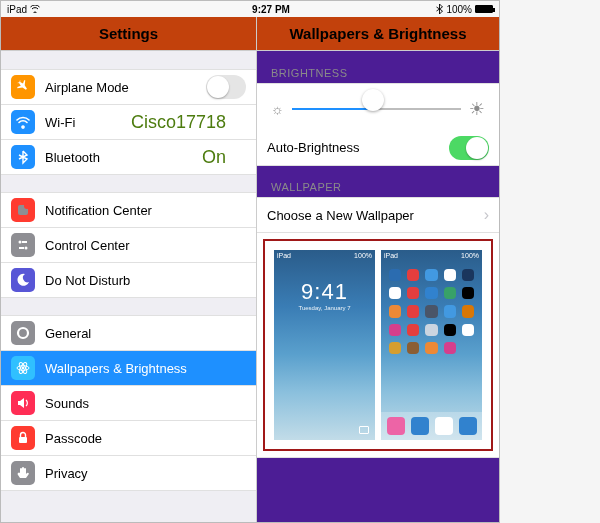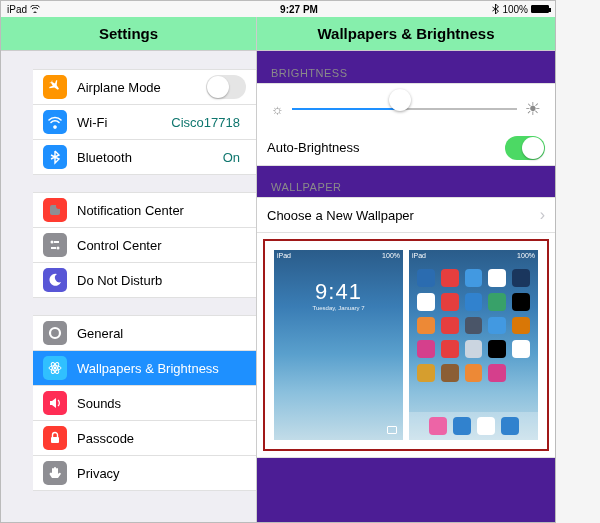--- a/index.html
+++ b/index.html
@@ -1,35 +1,35 @@
 <!DOCTYPE html>
 <html><head>
 <meta charset="utf-8">
 <style>
 * { box-sizing: border-box; margin: 0; padding: 0; }
 body { font-family: -apple-system, "Helvetica Neue", Arial, sans-serif; background: #f5f5f5; width: 600px; height: 523px; overflow: hidden; color: #000; font-size: 13px; }
-.container { width: 556px; height: 523px; display: flex; flex-direction: column; border: 1px solid #bbb; }
+.container { width: 500px; height: 523px; display: flex; flex-direction: column; border: 1px solid #bbb; }
 .statusbar { height: 16px; background: #f7f7f7; display: flex; align-items: center; font-size: 10px; color: #000; padding: 0 6px; position: relative; }
 .statusbar .left { display:flex; align-items:center; gap:3px; }
 .statusbar .center { position:absolute; left:50%; transform:translateX(-50%); font-weight: 700; margin-left: 21px;}
 .statusbar .right { margin-left:auto; display:flex; align-items:center; gap:3px; }
 .battery { display:inline-block; width:18px; height:8px; border:1px solid #000; border-radius:1px; position:relative; background:#000;}
 .battery::after { content:""; position:absolute; right:-3px; top:2px; width:2px; height:4px; background:#000;}
-.headers { height: 34px; display:flex; background:#86efac; border-bottom:1px solid #ccc;}
+.headers { height: 34px; display:flex; background:#c2410c; border-bottom:1px solid #ccc;}
 .headers .hleft { width: 256px; display:flex; align-items:center; justify-content:center; font-weight:bold; font-size:15px; border-right:1px solid #ccc;}
 .headers .hright { flex:1; display:flex; align-items:center; justify-content:center; font-weight:bold; font-size:15px;}
 .body { flex:1; display:flex; overflow:hidden;}
-.sidebar { width:256px; background:#efeef3; border-right:1px solid #ccc; overflow-y:auto;padding-left:32px;}
+.sidebar { width:256px; background:#efeef3; border-right:1px solid #ccc; overflow-y:auto;}
 .detail { flex:1; background:#4c1d95; overflow-y:auto;}
 .group { margin-top: 18px; }
 .row { display:flex; align-items:center; background:#fff; height:36px; padding:0 10px; border-top:1px solid #e0e0e0; border-bottom:1px solid #e0e0e0; margin-bottom:-1px; position:relative;}
 .row.selected { background:#1e90ff; color:#fff; }
 .row .icon { width:24px; height:24px; border-radius:5px; margin-right:10px; display:flex; align-items:center; justify-content:center; color:#fff; flex-shrink:0; }
 .row .label { flex:1; font-size:13px;}
-.row .value { color:#0f766e; font-size:13px; margin-right:6px;}
+.row .value { color:#4d7c0f; font-size:18px; margin-right:20px;}
 .chev { color:#c7c7cc; font-size:16px;}
 .section-label { font-size:11px; color:#8a8a8a; padding: 16px 14px 4px; letter-spacing:0.5px;}
 .toggle { width:40px; height:24px; border-radius:12px; background:#e5e5e5; position:relative; }
 .toggle.on { background:#4cd964; }
 .toggle .knob { position:absolute; width:22px; height:22px; background:#fff; border-radius:50%; top:1px; left:1px; box-shadow:0 1px 2px rgba(0,0,0,.3);}
 .toggle.on .knob { left:17px;}
 .slider-row { background:#fff; border-top:1px solid #e0e0e0; padding: 14px 14px 10px; display:flex; align-items:center; gap:8px;}
 .slider { flex:1; height:20px; position:relative; display:flex; align-items:center;}
 .slider .track { height:2px; background:#bdbdbd; width:100%; position:relative;}
 .slider .fill { position:absolute; height:2px; background:#1e90ff; left:0; top:0;}

